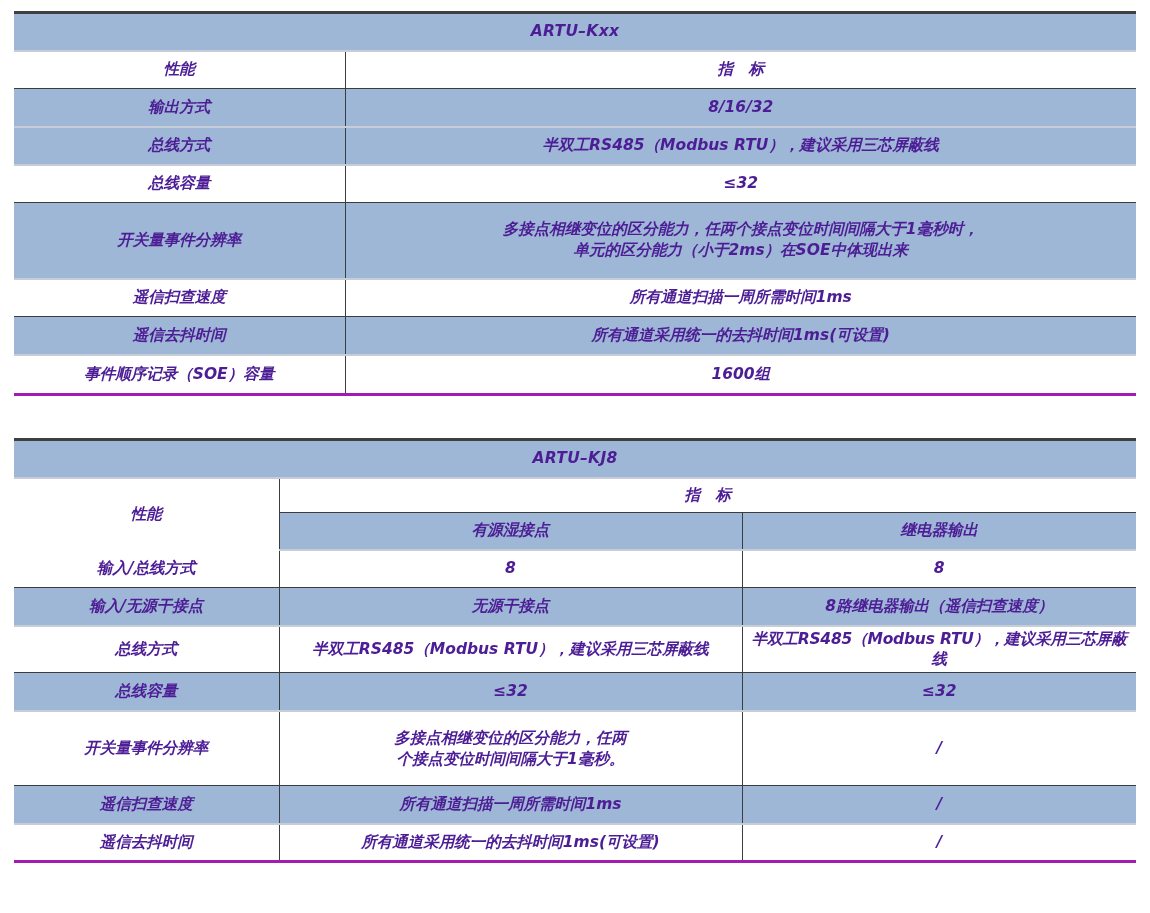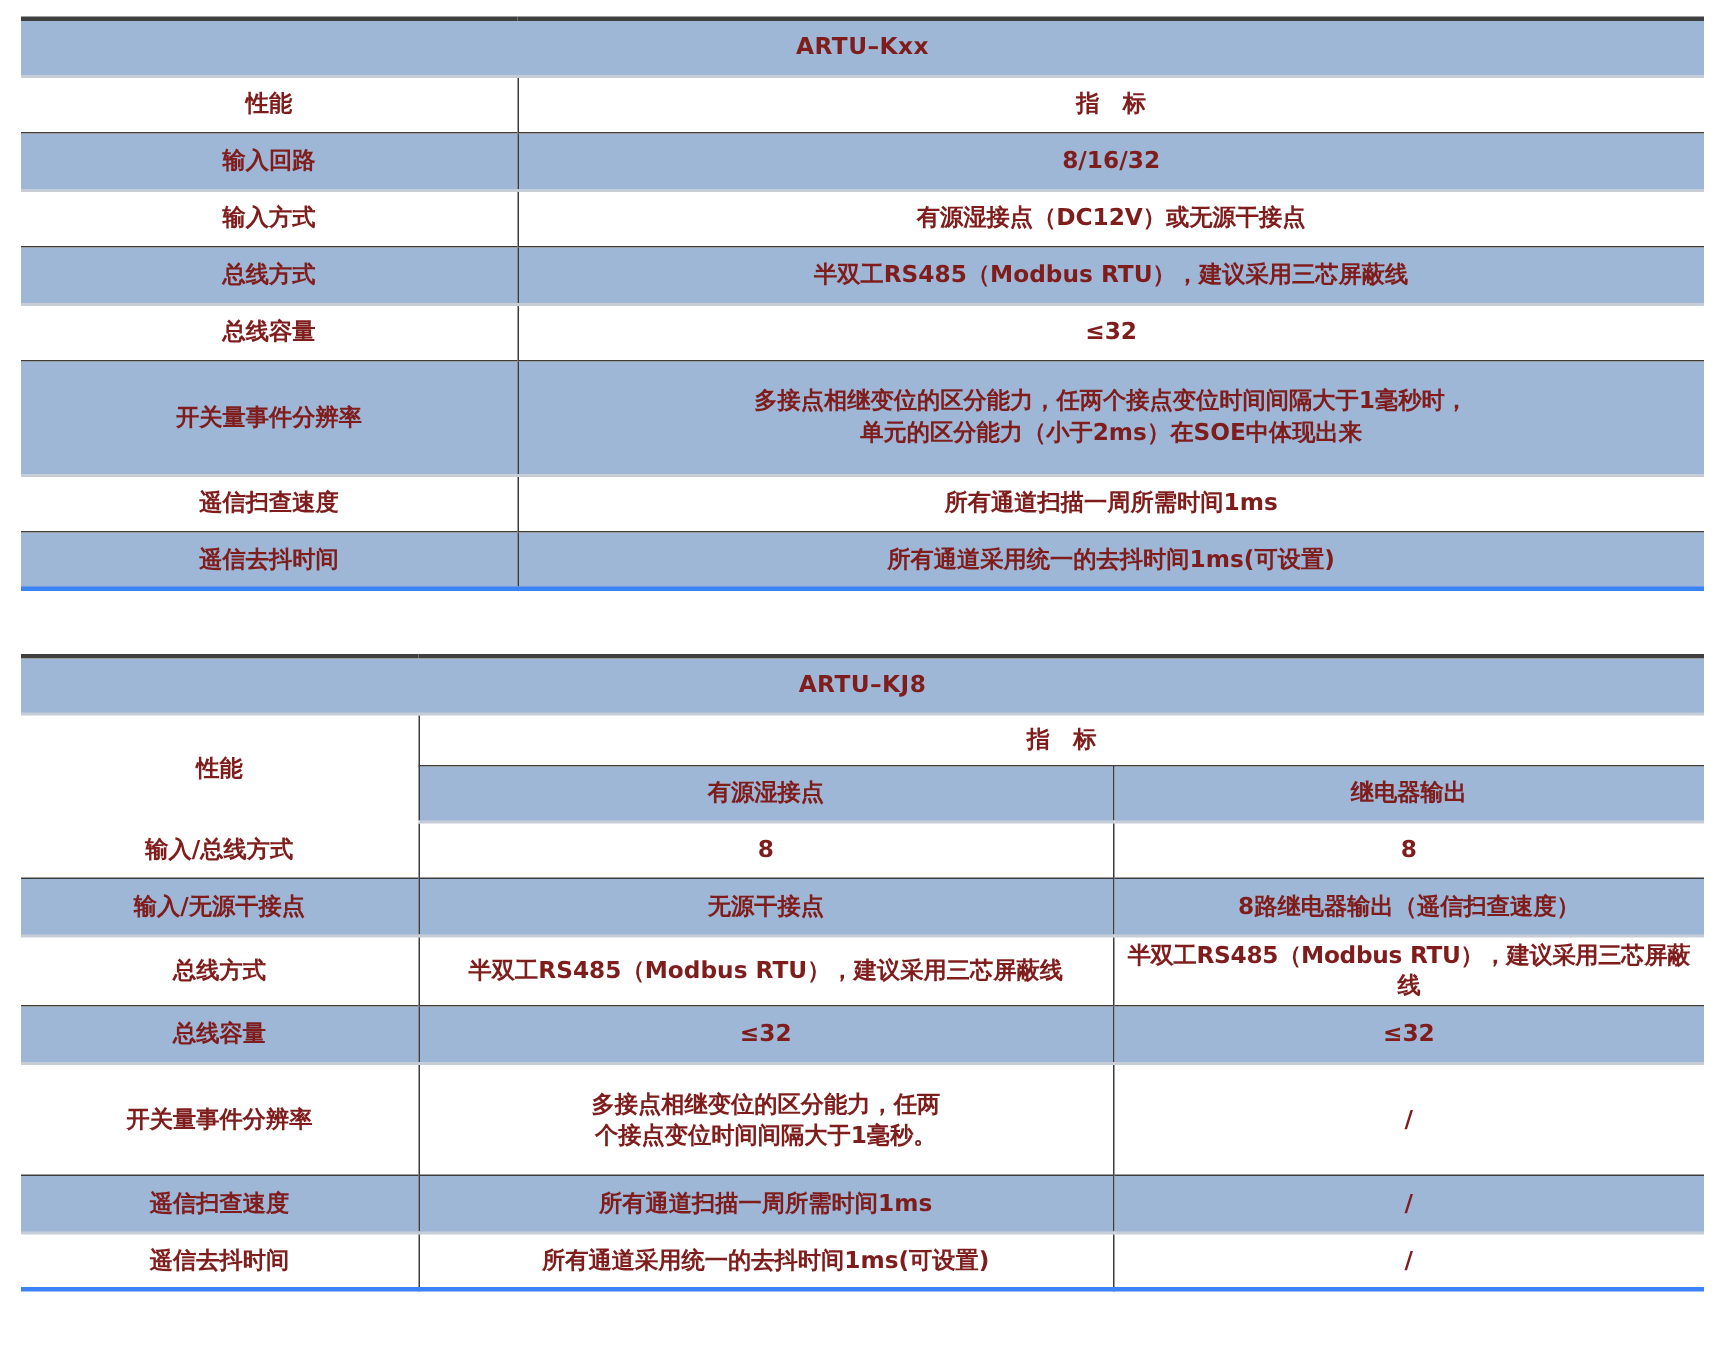--- a/index.html
+++ b/index.html
@@ -6,22 +6,23 @@
     margin:0;padding:0;background:#ffffff;
     width:1150px;height:913px;overflow:hidden;
     font-family:"DejaVu Sans","Liberation Sans",sans-serif;
   }
   .wrap{padding:11px 14px 0 14px;}
   table.spec{
     border-collapse:collapse;
     table-layout:fixed;
     width:1122px;
     border-top:3px solid #3f3f3f;
-    border-bottom:3px solid #3b82f6;
-    color:#7f1d1d;
+    border-bottom:3px solid #a21caf;
+    color:#4c1d95;
+    font-style:italic;
   }
   table.spec td{
     text-align:center;
     vertical-align:middle;
     font-size:15.5px;
     font-weight:600;
     line-height:1.35;
     padding:2px 8px;
     white-space:pre-line;
     overflow:hidden;
@@ -53,26 +54,22 @@
       </colgroup>
     <tbody>
       <tr class="shade h38">
         <td colspan="2" class="title">ARTU–Kxx</td>
       </tr>
       <tr class="h38">
         <td class="vr">性能</td>
         <td>指　标</td>
       </tr>
       <tr class="shade h38">
-        <td class="vr">输入回路</td>
+        <td class="vr">输出方式</td>
         <td>8/16/32</td>
-      </tr>
-      <tr class="h38">
-        <td class="vr">输入方式</td>
-        <td>有源湿接点（DC12V）或无源干接点</td>
       </tr>
       <tr class="shade h38">
         <td class="vr">总线方式</td>
         <td>半双工RS485（Modbus RTU），建议采用三芯屏蔽线</td>
       </tr>
       <tr class="h38">
         <td class="vr">总线容量</td>
         <td>≤32</td>
       </tr>
       <tr class="shade h76">
@@ -80,20 +77,24 @@
         <td>多接点相继变位的区分能力，任两个接点变位时间间隔大于1毫秒时，
 单元的区分能力（小于2ms）在SOE中体现出来</td>
       </tr>
       <tr class="h38">
         <td class="vr">遥信扫查速度</td>
         <td>所有通道扫描一周所需时间1ms</td>
       </tr>
       <tr class="shade h38">
         <td class="vr">遥信去抖时间</td>
         <td>所有通道采用统一的去抖时间1ms(可设置)</td>
+      </tr>
+      <tr class="h40">
+        <td class="vr">事件顺序记录（SOE）容量</td>
+        <td>1600组</td>
       </tr>
     </tbody>
   </table>
 
   <div class="gap"></div>
 
   <table class="spec">
     <colgroup>
         <col class="t2c1">
         <col class="t2c2">

